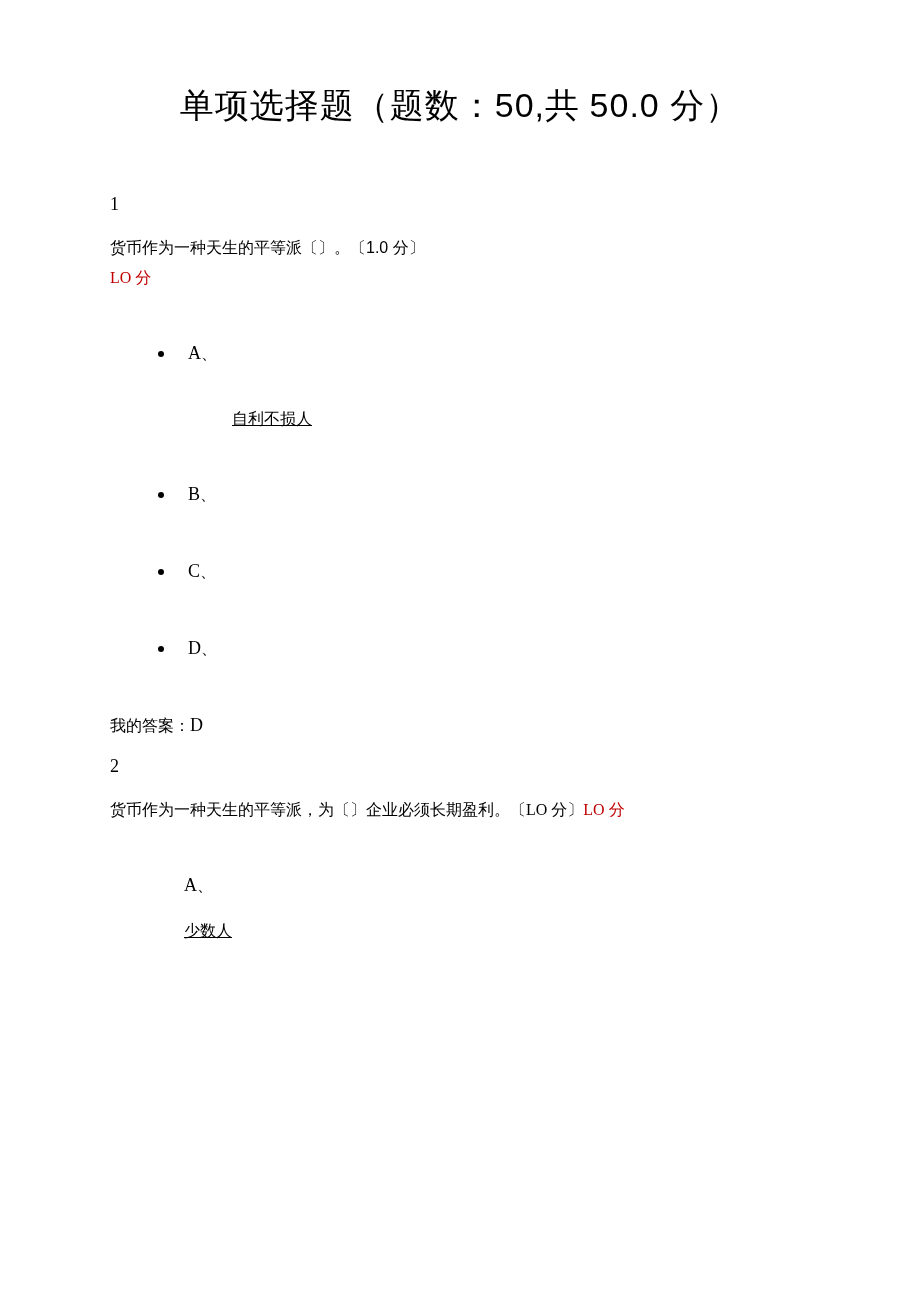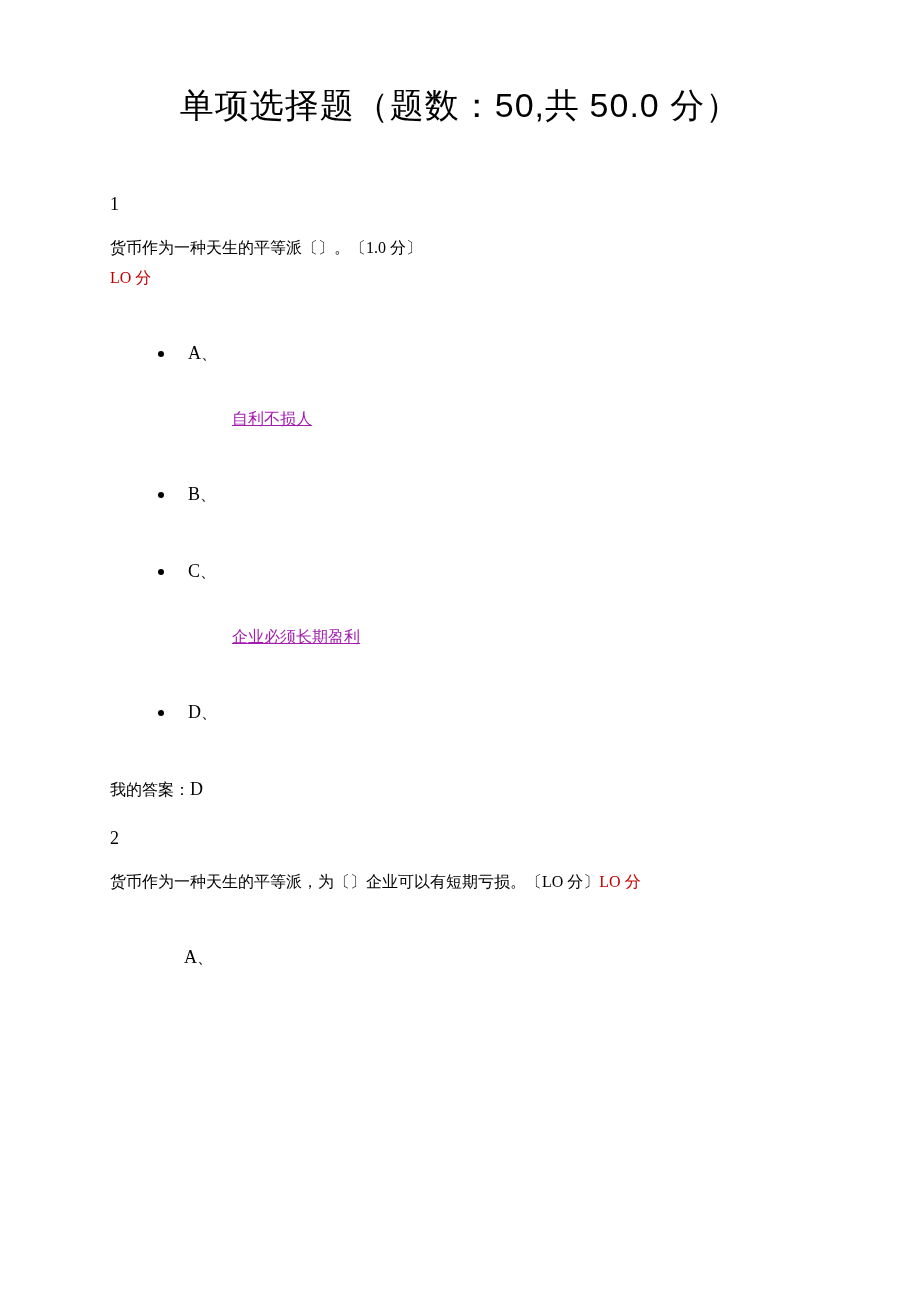--- a/index.html
+++ b/index.html
@@ -25,21 +25,21 @@
     .q-num {
       font-family: "Times New Roman", serif;
       font-size: 18px;
       margin-bottom: 18px;
     }
     .q-text {
       font-size: 16px;
       margin-bottom: 6px;
     }
     .q-text .tnum {
-      font-family: Liberation Serif, serif;
+      font-family: Liberation Sans, sans-serif;
       margin-top: 20px;
     }
     .lo-score {
       color: #C00000;
       font-family: "Times New Roman", serif;
       font-size: 16px;
     }
     .lo-score-cn {
       color: #C00000;
       font-size: 16px;
@@ -69,29 +69,29 @@
     }
     .opt-letter-cn {
       font-size: 16px;
       vertical-align: middle;
     }
     .opt-answer {
       margin-left: 74px;
       margin-top: 40px;
     }
     .link-text {
-      color: #a21caf;
+      color: #000000;
       text-decoration: underline;
       font-size: 16px;
       cursor: pointer;
     }
     .my-answer {
       font-size: 16px;
       margin-top: 50px;
-      margin-bottom: 22px;
+      margin-bottom: 14px;
     }
     .my-answer .tnum {
       font-family: "Times New Roman", serif;
       font-size: 18px;
     }
     .q2-block {
       margin-top: 0;
     }
     .q2-text-row {
       font-size: 16px;
@@ -132,37 +132,37 @@
       <span class="link-text">自利不损人</span>
     </div>
   </li>
   <li class="option-item">
     <span class="bullet"></span>
     <span class="opt-letter">B</span><span class="opt-letter-cn">、</span>
   </li>
   <li class="option-item">
     <span class="bullet"></span>
     <span class="opt-letter">C</span><span class="opt-letter-cn">、</span>
-    <div class="opt-answer">
-      <span class="link-text">企业必须长期盈利</span>
-    </div>
   </li>
   <li class="option-item">
     <span class="bullet"></span>
     <span class="opt-letter">D</span><span class="opt-letter-cn">、</span>
   </li>
 </ul>
 
 <div class="my-answer">
   <span>我的答案：</span><span class="tnum">D</span>
 </div>
 
 <div class="q2-block">
   <div class="q-num">2</div>
 
   <div class="q2-text-row">
-    <span>货币作为一种天生的平等派，为〔〕企业可以有短期亏损。〔</span><span style="font-family:'Times New Roman',serif;">LO</span><span> 分〕</span><span class="lo-score">LO</span><span class="lo-score-cn"> 分</span>
+    <span>货币作为一种天生的平等派，为〔〕企业必须长期盈利。〔</span><span style="font-family:'Times New Roman',serif;">LO</span><span> 分〕</span><span class="lo-score">LO</span><span class="lo-score-cn"> 分</span>
   </div>
 
   <div class="q2-opt-letter">
     <span>A</span><span style="font-family:SimSun,serif;font-size:16px;">、</span>
   </div>
+  <div class="q2-opt-answer">
+    <span class="link-text">少数人</span>
+  </div>
 </div>
 
 </body></html>

